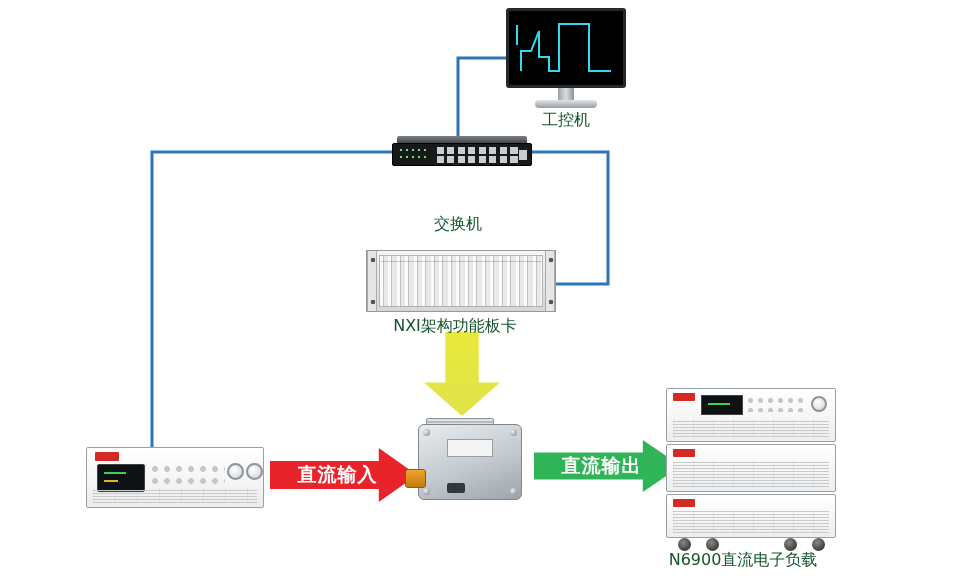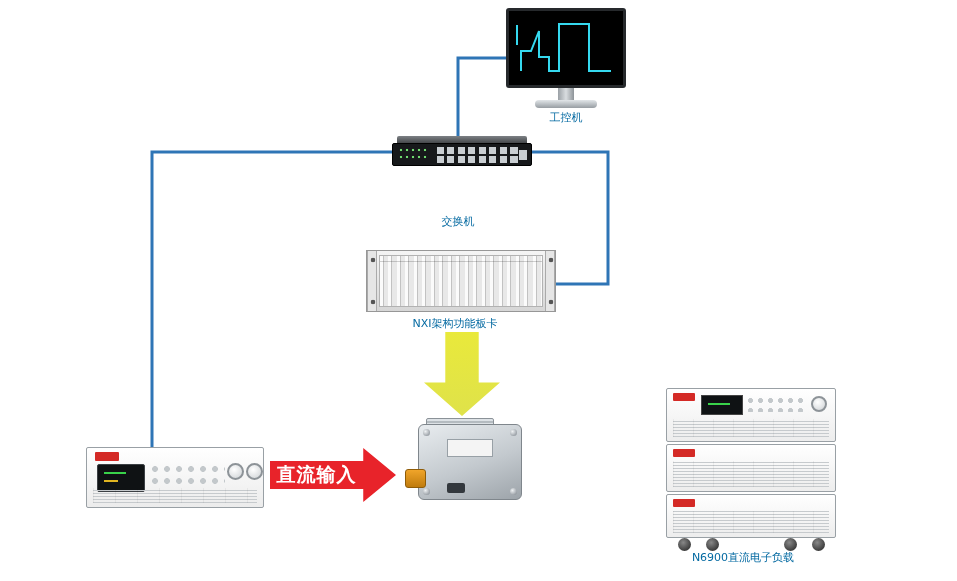--- a/index.html
+++ b/index.html
@@ -6,21 +6,21 @@
   .canvas {
     position:relative; width:957px; height:581px; margin:0 auto;
     background:#ffffff; overflow:hidden;
     font-family:"DejaVu Sans", sans-serif;
   }
   
   .connectors { position:absolute; left:0; top:0; z-index:0; }
 
   
   .dev-label {
-    position:absolute; z-index:3; font-size:11px; color:#0369a1;
+    position:absolute; z-index:3; font-size:16px; color:#14532d;
     text-align:center; white-space:nowrap;
   }
 
   
   .monitor-screen {
     position:absolute; left:506px; top:8px; width:120px; height:80px;
     background:#000; border:3px solid #26292c; border-radius:3px;
     box-sizing:border-box; z-index:2;
   }
   .monitor-stand {
@@ -65,21 +65,21 @@
   .rack-cards {
     position:absolute; left:12px; right:12px; top:4px; bottom:4px;
     border:1px solid #b2b2b2; box-sizing:border-box;
     background:
       linear-gradient(transparent 0 5px, rgba(0,0,0,.18) 5px 6px, transparent 6px 100%),
       repeating-linear-gradient(90deg,#fbfbfb 0 3px,#c2c2c2 3px 4px,#e8e8e8 4px 8.5px);
   }
 
   
   .arrow-right {
-    position:absolute; z-index:1; display:flex; align-items:center;
+    position:absolute; z-index:1; display:flex; align-items:center;padding-left:21px;
   }
   .arrow-right .arrow-text {
     width:74%; text-align:center; color:#fff; font-weight:bold;
     font-size:19px; letter-spacing:1px;
   }
   .arrow-red-shape {
     background:var(--arrow-red,#e8232a);
     clip-path:polygon(0 24%,74% 24%,74% 0,100% 50%,74% 100%,74% 76%,0 76%);
   }
   .arrow-green-shape {
@@ -241,20 +241,23 @@
       <div class="dut-sticker"></div>
       <div class="dut-port"></div>
     </div>
     <div class="dut-connector"></div>
   </div>
 
   <div class="arrow-right arrow-red-shape" style="left:270px; top:448px; width:126px; height:54px;">
     <div class="arrow-text">直流输入</div>
   </div>
 
+  <div class="arrow-right arrow-green-shape" style="left:534px; top:440px; width:126px; height:52px;">
+    <div class="arrow-text">直流输出</div>
+  </div>
 
   <div class="psu">
     <div class="brand-logo"></div>
     <div class="psu-display"></div>
     <div class="psu-buttons"></div>
     <div class="psu-knob k1"></div>
     <div class="psu-knob k2"></div>
     <div class="psu-vents"></div>
   </div>
 

